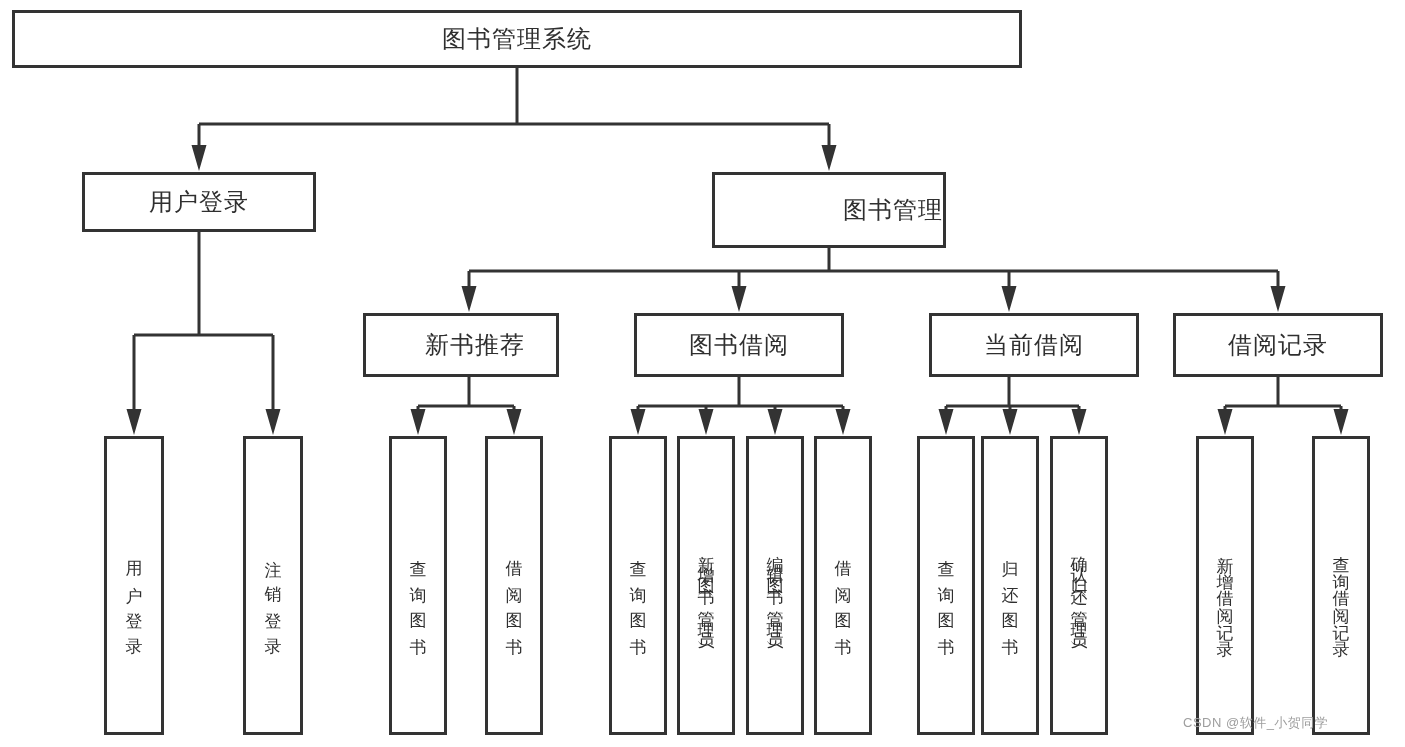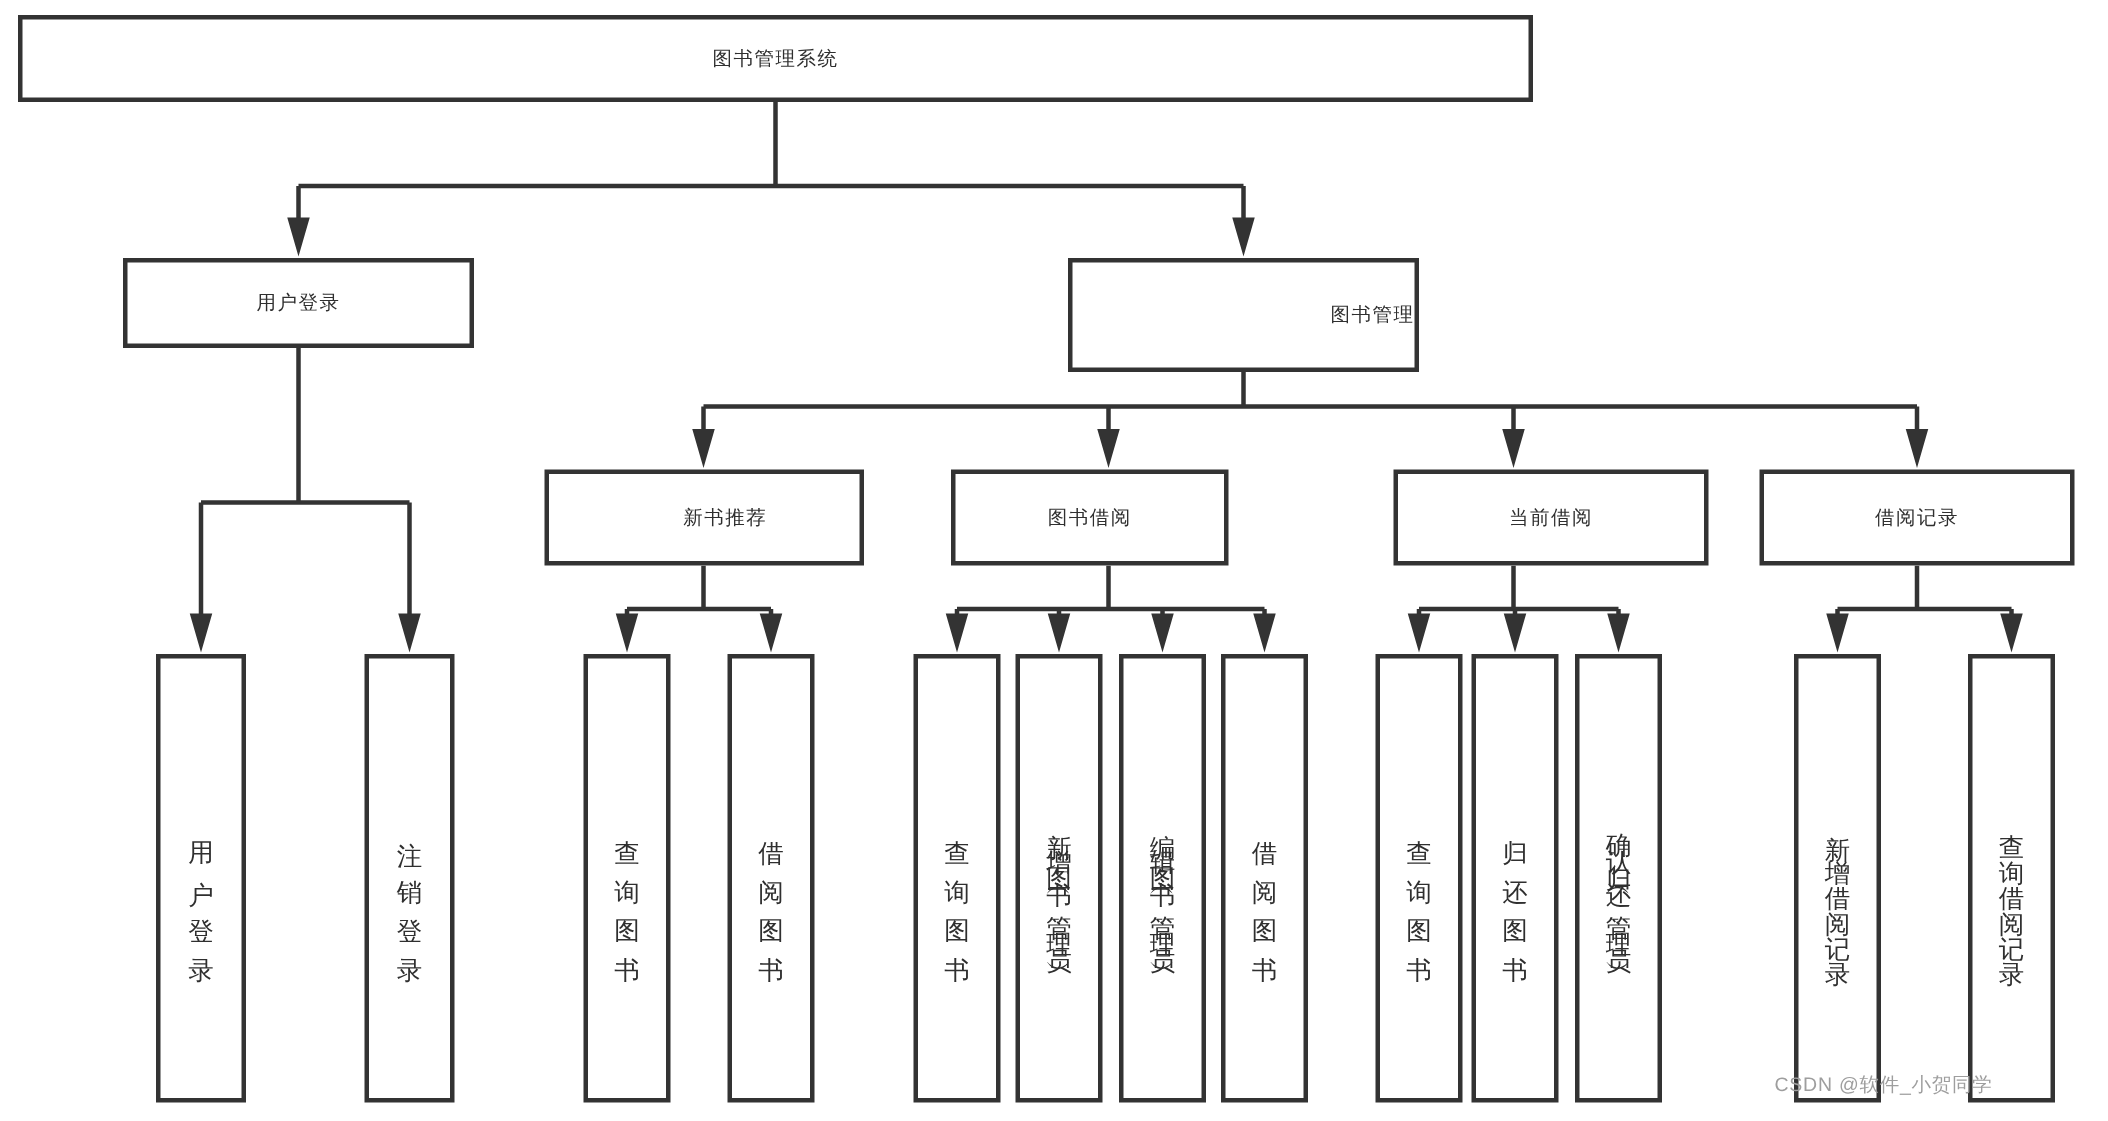--- a/index.html
+++ b/index.html
@@ -22,21 +22,21 @@
     box-sizing: border-box;
     border: 3px solid #333333;
     background: #ffffff;
     color: #2f2f2f;
     display: flex;
     align-items: center;
     justify-content: center;
     z-index: 2;
   }
   .box-h {
-    font-size: 13px;
+    font-size: 24px;
     letter-spacing: 1px;
     white-space: nowrap;
   }
   .box-v {
     writing-mode: vertical-rl;
     text-orientation: mixed;
     font-size: 17px;
     line-height: 1;
   }
   .v4 { letter-spacing: 26px; }
@@ -85,24 +85,24 @@
     <span class="lbl">图书管理系统</span>
   </div>
 
   <div class="box box-h" style="left:82px;top:172px;width:234px;height:60px;">
     <span class="lbl">用户登录</span>
   </div>
   <div class="box box-h" style="left:712px;top:172px;width:234px;height:76px;justify-content:flex-end;">
     <span class="lbl">图书管理</span>
   </div>
 
-  <div class="box box-h" style="left:363px;top:313px;width:213px;height:64px;padding-left:28px;">
+  <div class="box box-h" style="left:363px;top:313px;width:196px;height:64px;padding-left:28px;">
     <span class="lbl">新书推荐</span>
   </div>
-  <div class="box box-h" style="left:634px;top:313px;width:185px;height:64px;">
+  <div class="box box-h" style="left:634px;top:313px;width:210px;height:64px;">
     <span class="lbl">图书借阅</span>
   </div>
   <div class="box box-h" style="left:904px;top:313px;width:210px;height:64px;margin-left:25px;">
     <span class="lbl">当前借阅</span>
   </div>
   <div class="box box-h" style="left:1173px;top:313px;width:210px;height:64px;">
     <span class="lbl">借阅记录</span>
   </div>
 
   <div class="box box-v v4" style="left:104px;top:436px;width:60px;height:299px;">

